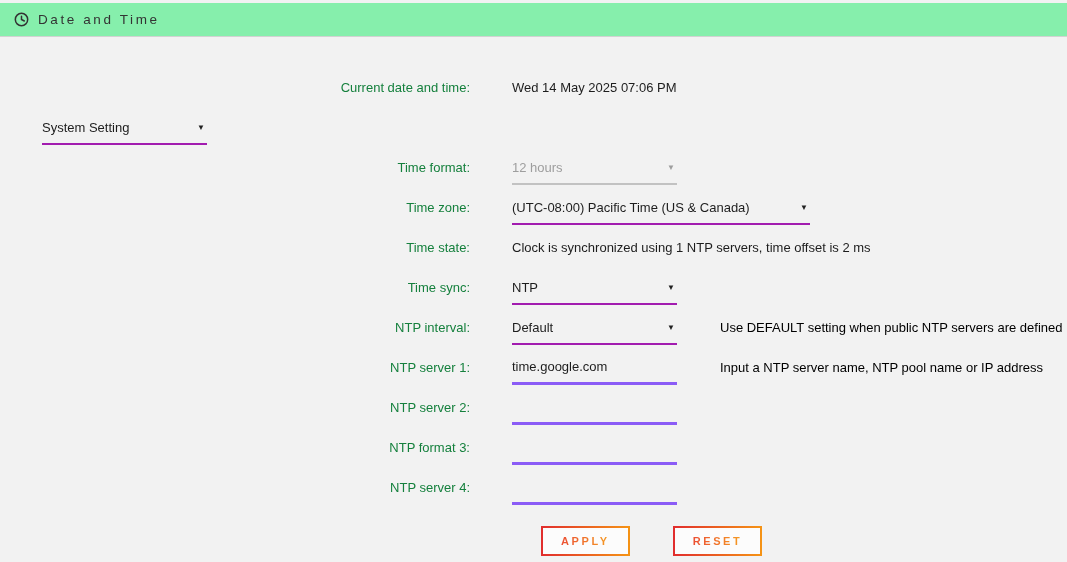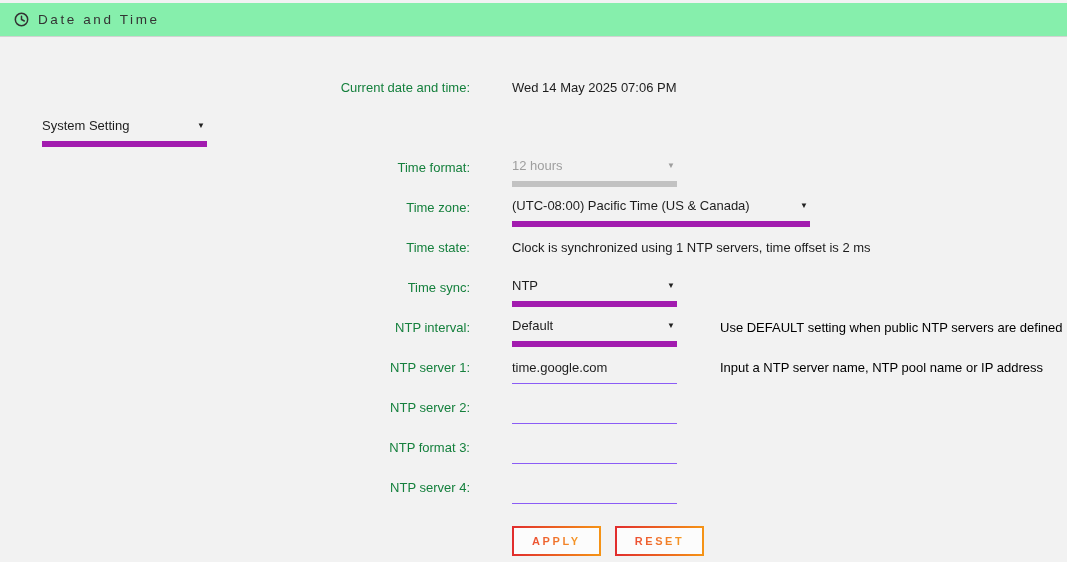--- a/index.html
+++ b/index.html
@@ -35,38 +35,38 @@
     width: 470px;
     text-align: right;
     color: #15803d;
   }
   .value-area { margin-left: 42px; display: flex; align-items: center; }
   .static-value { color: #1d1d1d; }
   .field {
     display: flex;
     align-items: center;
     justify-content: space-between;
-    border-bottom: 6px solid #a21caf;
+    border-bottom: 2px solid #a21caf;
     padding-bottom: 8px;
     transform: translateY(5px);
     color: #1d1d1d;
     text-align: center;
   }
   .w-std  { width: 165px; }
   .w-wide { width: 298px; }
   .field .arrow { font-size: 8px; color: #222; padding-right: 2px; }
   .field.disabled { color: #9e9e9e; border-bottom-color: #c2c2c2; }
   .field.disabled .arrow { color: #9e9e9e; }
   input.text-field {
     font-family: "Liberation Sans", sans-serif;
     font-size: 13px;
     color: #1d1d1d;
     background: transparent;
     border: none;
-    border-bottom: 1px solid #8b5cf6;
+    border-bottom: 3px solid #8b5cf6;
     border-radius: 0;
     outline: none;
     width: 165px;
     padding: 0 0 8px 0;
     transform: translateY(5px);
   }
   .hint {
     margin-left: 43px;
     color: #000000;
     white-space: nowrap;
@@ -82,20 +82,21 @@
     min-width: 84px;
     height: 30px;
     padding: 0 18px;
     background: #fcfcfc;
     border: 2px solid;
     border-image: linear-gradient(90deg, #e12d2d, #f59315) 1;
     cursor: pointer;
     display: flex;
     align-items: center;
     justify-content: center;
+    margin-left: 29px;
   }
   .btn span {
     font-family: "Liberation Sans", sans-serif;
     font-weight: bold;
     font-size: 11px;
     letter-spacing: 2.6px;
     background: linear-gradient(90deg, #ec4f33, #f59c22);
     -webkit-background-clip: text;
     background-clip: text;
     color: transparent;

